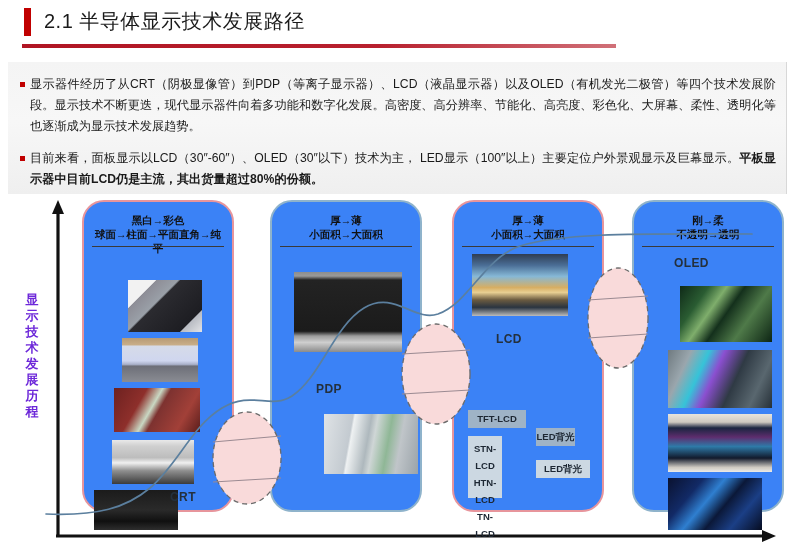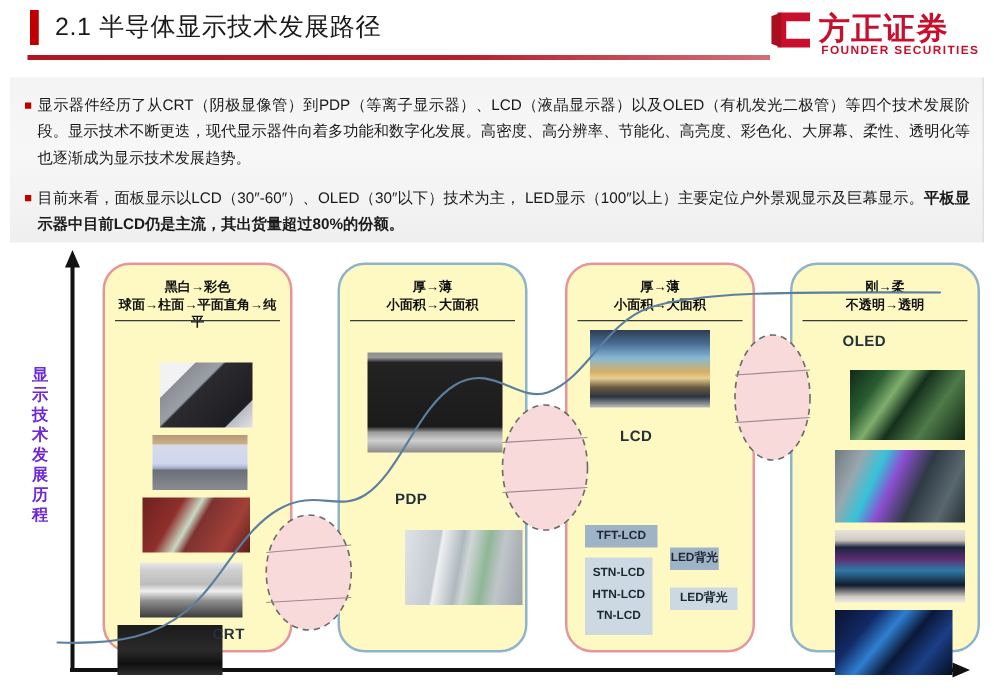--- a/index.html
+++ b/index.html
@@ -66,22 +66,22 @@
   #y-axis-label {
     position:absolute; left:14px; top:96px; width:20px;
     font-size:13px; font-weight:bold; color:#6d28d9;
     line-height:16px; text-align:center;
   }
   #axis-svg { position:absolute; left:0; top:0; width:779px; height:356px; }
   #curve-svg { position:absolute; left:0; top:0; width:779px; height:356px; }
 
   
   .panel {
-    position:absolute; top:14px; height:312px;
-    border-radius:22px; background:#fef9c3;padding-left:32px;
+    position:absolute; top:4px; height:312px;
+    border-radius:22px; background:#3b82f6;padding-left:32px;
   }
   .panel-pink { border:2.6px solid #e7959c; }
   .panel-blue { border:2.6px solid #8fb3cb; }
   #panel-crt  { left:74px;  width:152px; }
   #panel-pdp  { left:262px; width:152px; }
   #panel-lcd  { left:444px; width:152px; }
   #panel-oled { left:624px; width:152px; }
 
   .panel-head {
     position:absolute; left:10px; right:10px; top:12px;
@@ -156,43 +156,34 @@
   }
 
   
   .chip {
     position:absolute; text-align:center; font-size:9.5px; font-weight:bold;
     color:#1d2733; line-height:17px;
   }
   .chip-dark { background:#9fb3c6; }
   .chip-light { background:#ccd8e2; }
   #chip-tft  { left:14px; top:208px; width:58px; height:18px; }
-  #chip-stn  { left:14px; top:234px; width:54px; height:62px; padding-top:4px; }
+  #chip-stn  { left:14px; top:234px; width:34px; height:62px; padding-top:4px; }
   #chip-led  { left:82px; top:226px; width:39px; height:18px; }
   #chip-ccfl { left:82px; top:258px; width:54px; height:18px; }
 </style>
 </head>
 <body>
 
 <div id="slide">
 
   <div id="header">
     <div id="header-accent-bar"></div>
     <div id="slide-title">2.1 半导体显示技术发展路径</div>
     <div id="header-rule"></div>
 
-    <div id="logo">
-      <svg id="logo-mark" viewBox="0 0 34 30">
-        <polygon points="5,1 31,1 31,8 12,8 12,22 31,22 31,29 5,29" fill="#c8102e"></polygon>
-        <polygon points="0,4 8,1 8,29 0,26" fill="#a8101f"></polygon>
-        <rect x="14" y="10" width="15" height="10" fill="#ffffff"></rect>
-      </svg>
-      <div id="logo-cn">方正证券</div>
-      <div id="logo-en">FOUNDER SECURITIES</div>
-    </div>
   </div>
 
   <div id="body-block">
 
     <div class="bullet-row" id="para-1">
       <span class="bullet-dot"></span>
       <span class="bullet-text">显示器件经历了从CRT（阴极显像管）到PDP（等离子显示器）、LCD（液晶显示器）以及OLED（有机发光二极管）等四个技术发展阶段。显示技术不断更迭，现代显示器件向着多功能和数字化发展。高密度、高分辨率、节能化、高亮度、彩色化、大屏幕、柔性、透明化等也逐渐成为显示技术发展趋势。</span>
     </div>
 
     <div class="bullet-row" id="para-2">

